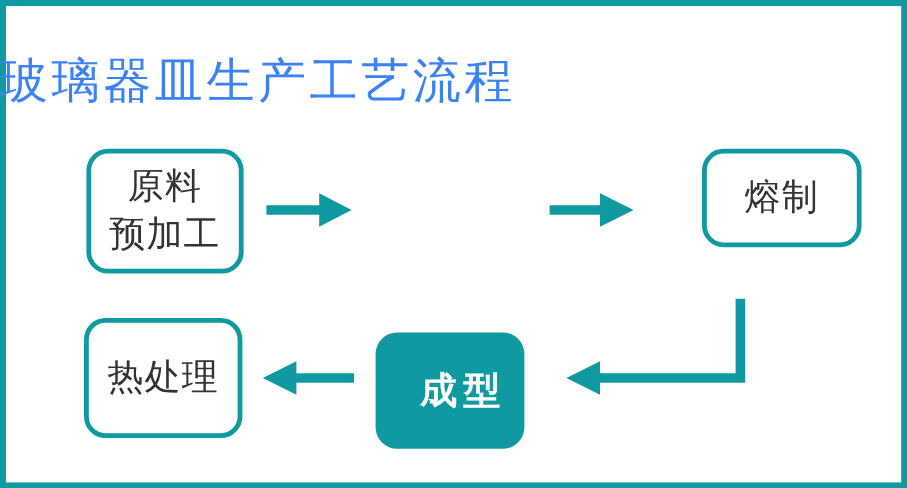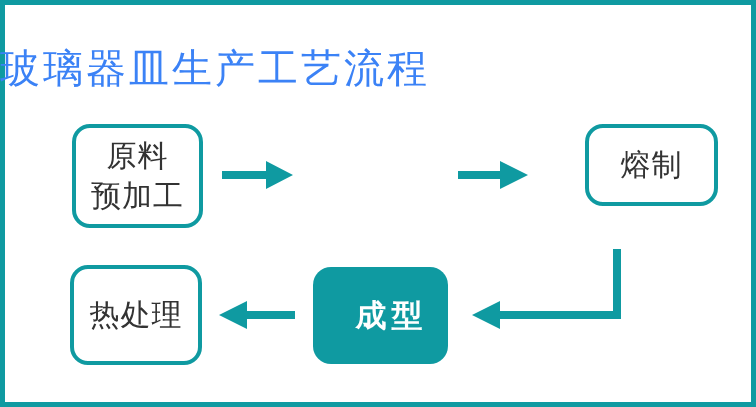--- a/index.html
+++ b/index.html
@@ -61,21 +61,21 @@
     letter-spacing: 1px;
   }
   .node.filled .node-label {
     font-size: 31px;
     letter-spacing: 5px;
     text-indent: 5px;
   }
   .n1 { left: 72px;  top: 124px; width: 131px; height: 104px; }
   .n2 { left: 311px; top: 124px; width: 129px; height: 104px; }
   .n3 { left: 552px; top: 124px; width: 133px; height: 82px; margin-left: 33px; }
-  .n4 { left: 313px; top: 267px; width: 135px; height: 97px; padding-left: 17px;  }
+  .n4 { left: 313px; top: 277px; width: 124px; height: 97px; padding-left: 17px;  }
   .n5 { left: 70px;  top: 265px; width: 132px; height: 100px; font-family: Liberation Serif, serif; }
   .arrows {
     position: absolute;
     inset: 0;
     width: 756px;
     height: 407px;
     pointer-events: none;
   }
   .arrows path { fill: #0f9aa1; }
 </style>

